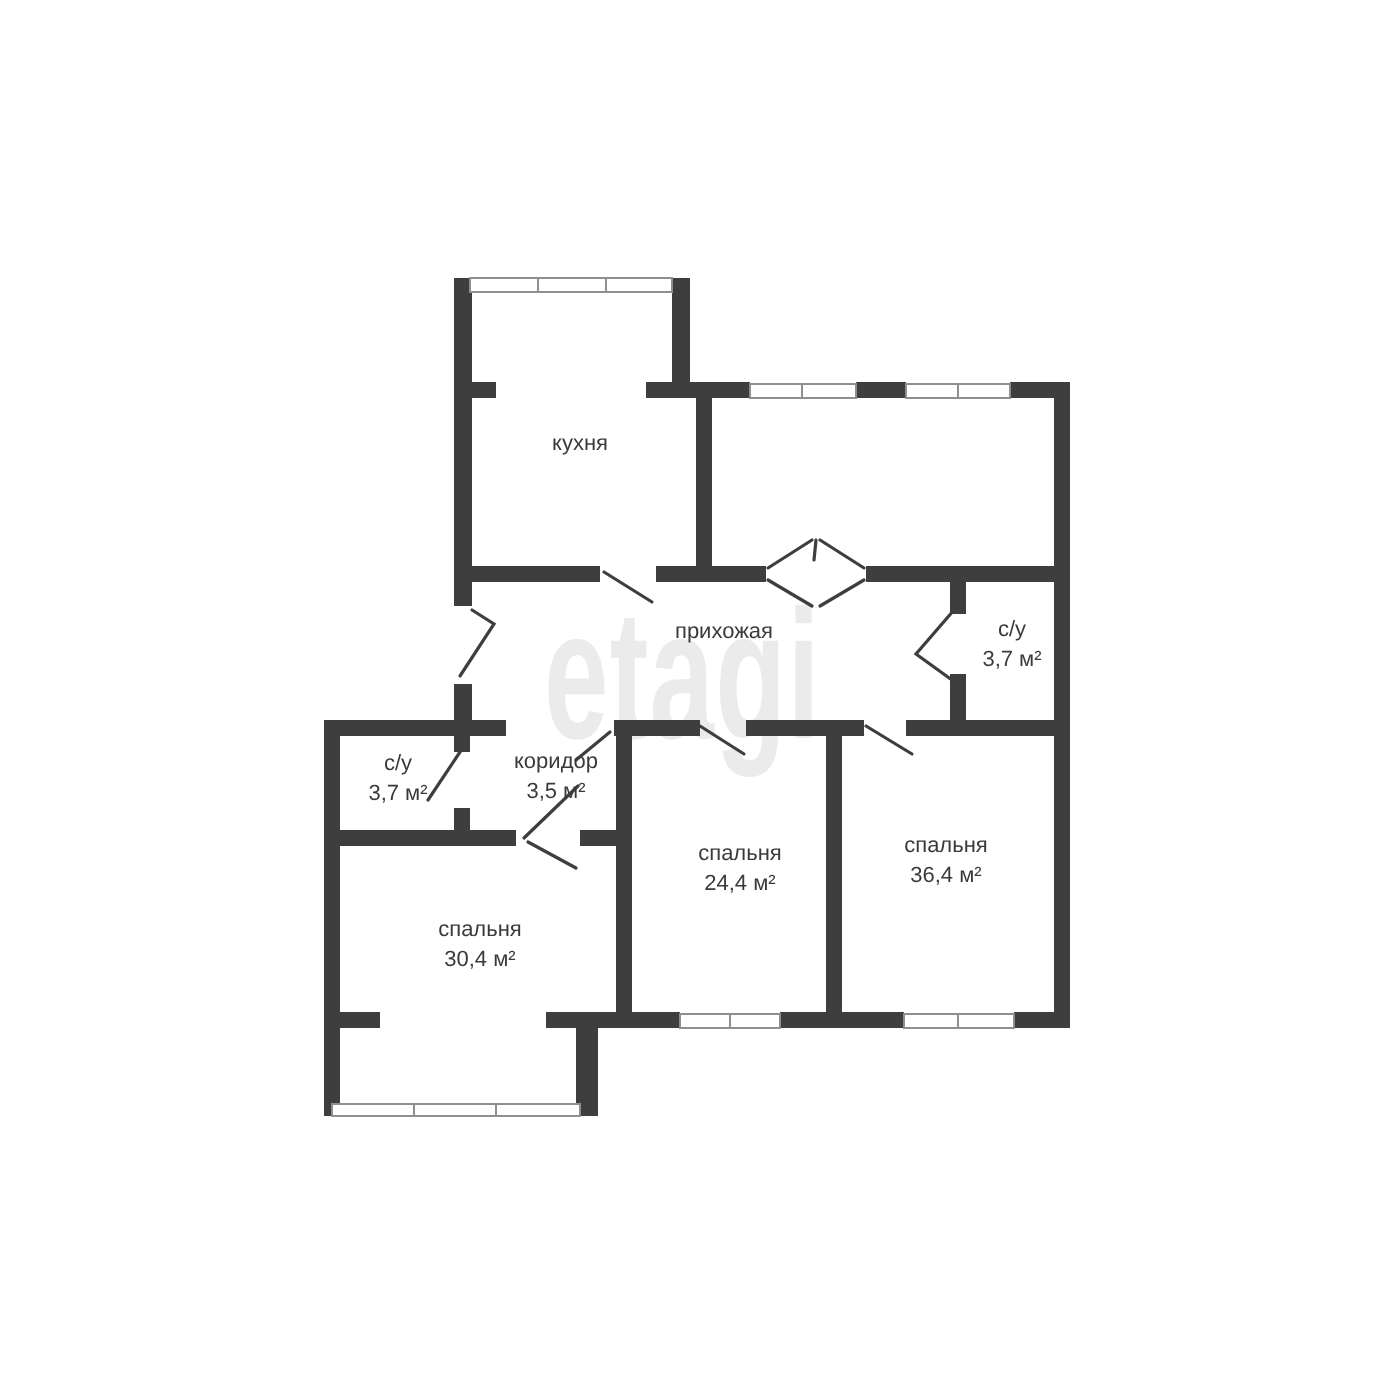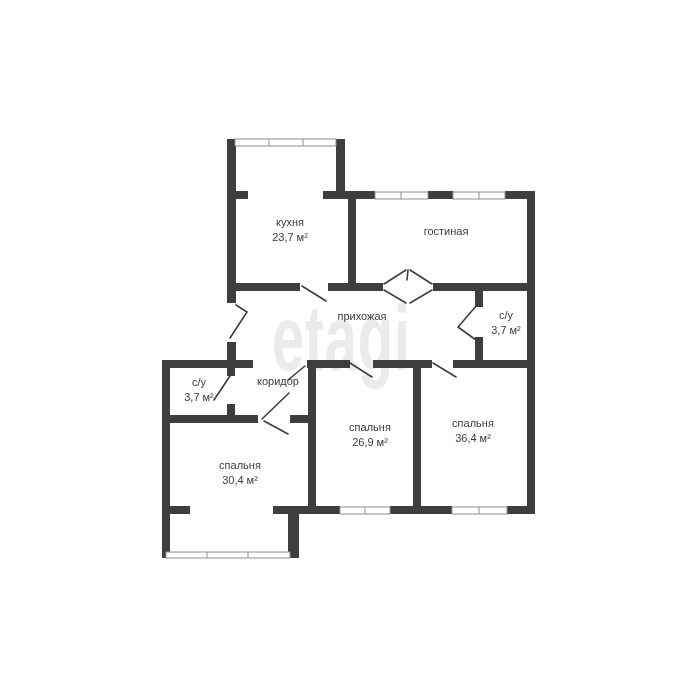--- a/index.html
+++ b/index.html
@@ -95,53 +95,52 @@
       <line class="door" x1="232" y1="373" x2="214" y2="400"></line>
       <line class="door" x1="262" y1="419" x2="289" y2="393"></line>
       <line class="door" x1="264" y1="421" x2="288" y2="434"></line>
       <line class="door" x1="350" y1="363" x2="372" y2="377"></line>
       <line class="door" x1="433" y1="363" x2="456" y2="377"></line>
     </g>
   </svg>
 
   <div class="room-label" style="left:220px;top:215px;text-align:center;">
     <div>кухня</div>
-    <div>23,7 м²</div>
   </div>
 
   <div class="room-label" style="left:376px;top:224px;">
-    <div>гостиная</div>
   </div>
 
   <div class="room-label" style="left:292px;top:309px;">
     <div>прихожая</div>
   </div>
 
   <div class="room-label" style="left:436px;top:308px;">
     <div>с/у</div>
     <div>3,7 м²</div>
   </div>
 
   <div class="room-label" style="left:208px;top:374px;">
     <div>коридор</div>
+    <div>3,5 м²</div>
   </div>
 
   <div class="room-label" style="left:129px;top:375px;">
     <div>с/у</div>
     <div>3,7 м²</div>
   </div>
 
   <div class="room-label" style="left:170px;top:458px;">
     <div>спальня</div>
     <div>30,4 м²</div>
   </div>
 
   <div class="room-label" style="left:300px;top:420px;">
     <div>спальня</div>
-    <div>26,9 м²</div>
+    <div>24,4 м²</div>
   </div>
 
   <div class="room-label" style="left:403px;top:416px;">
     <div>спальня</div>
     <div>36,4 м²</div>
   </div>
 
 </div>
 
 </body></html>

